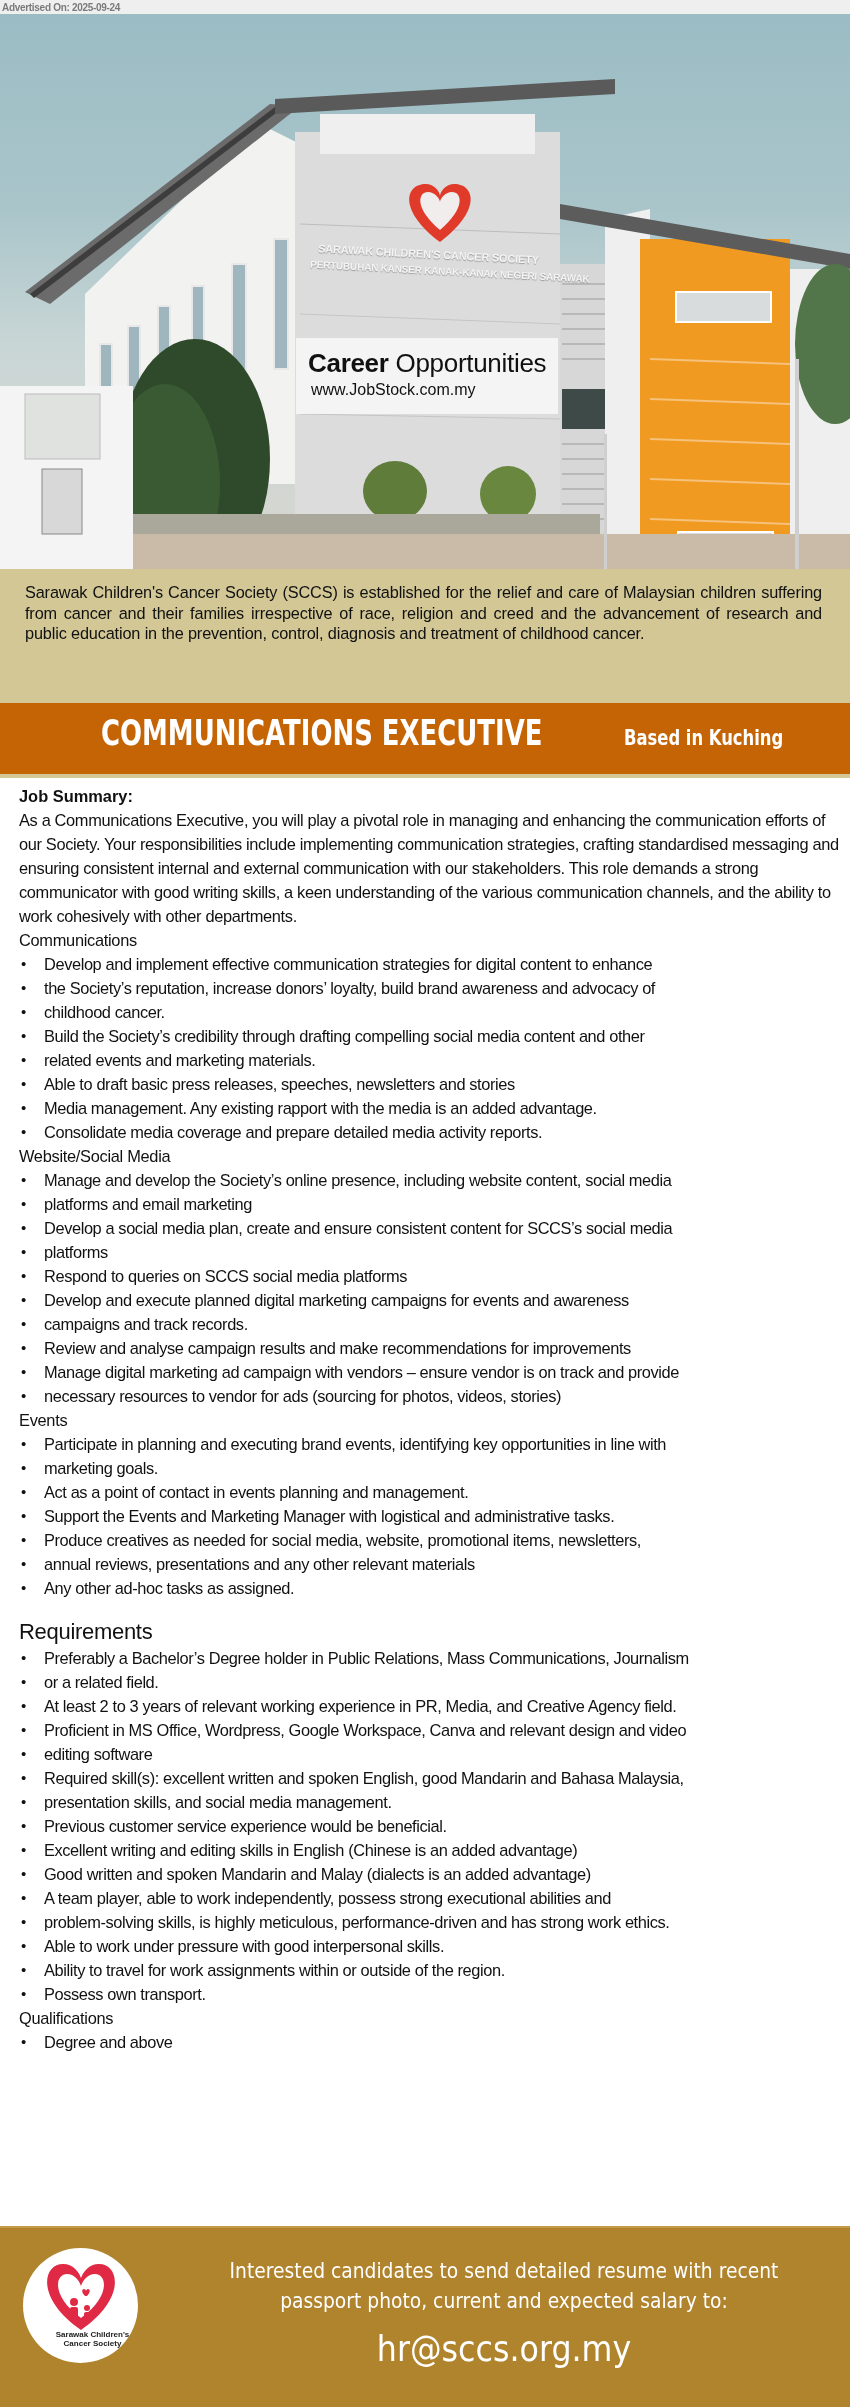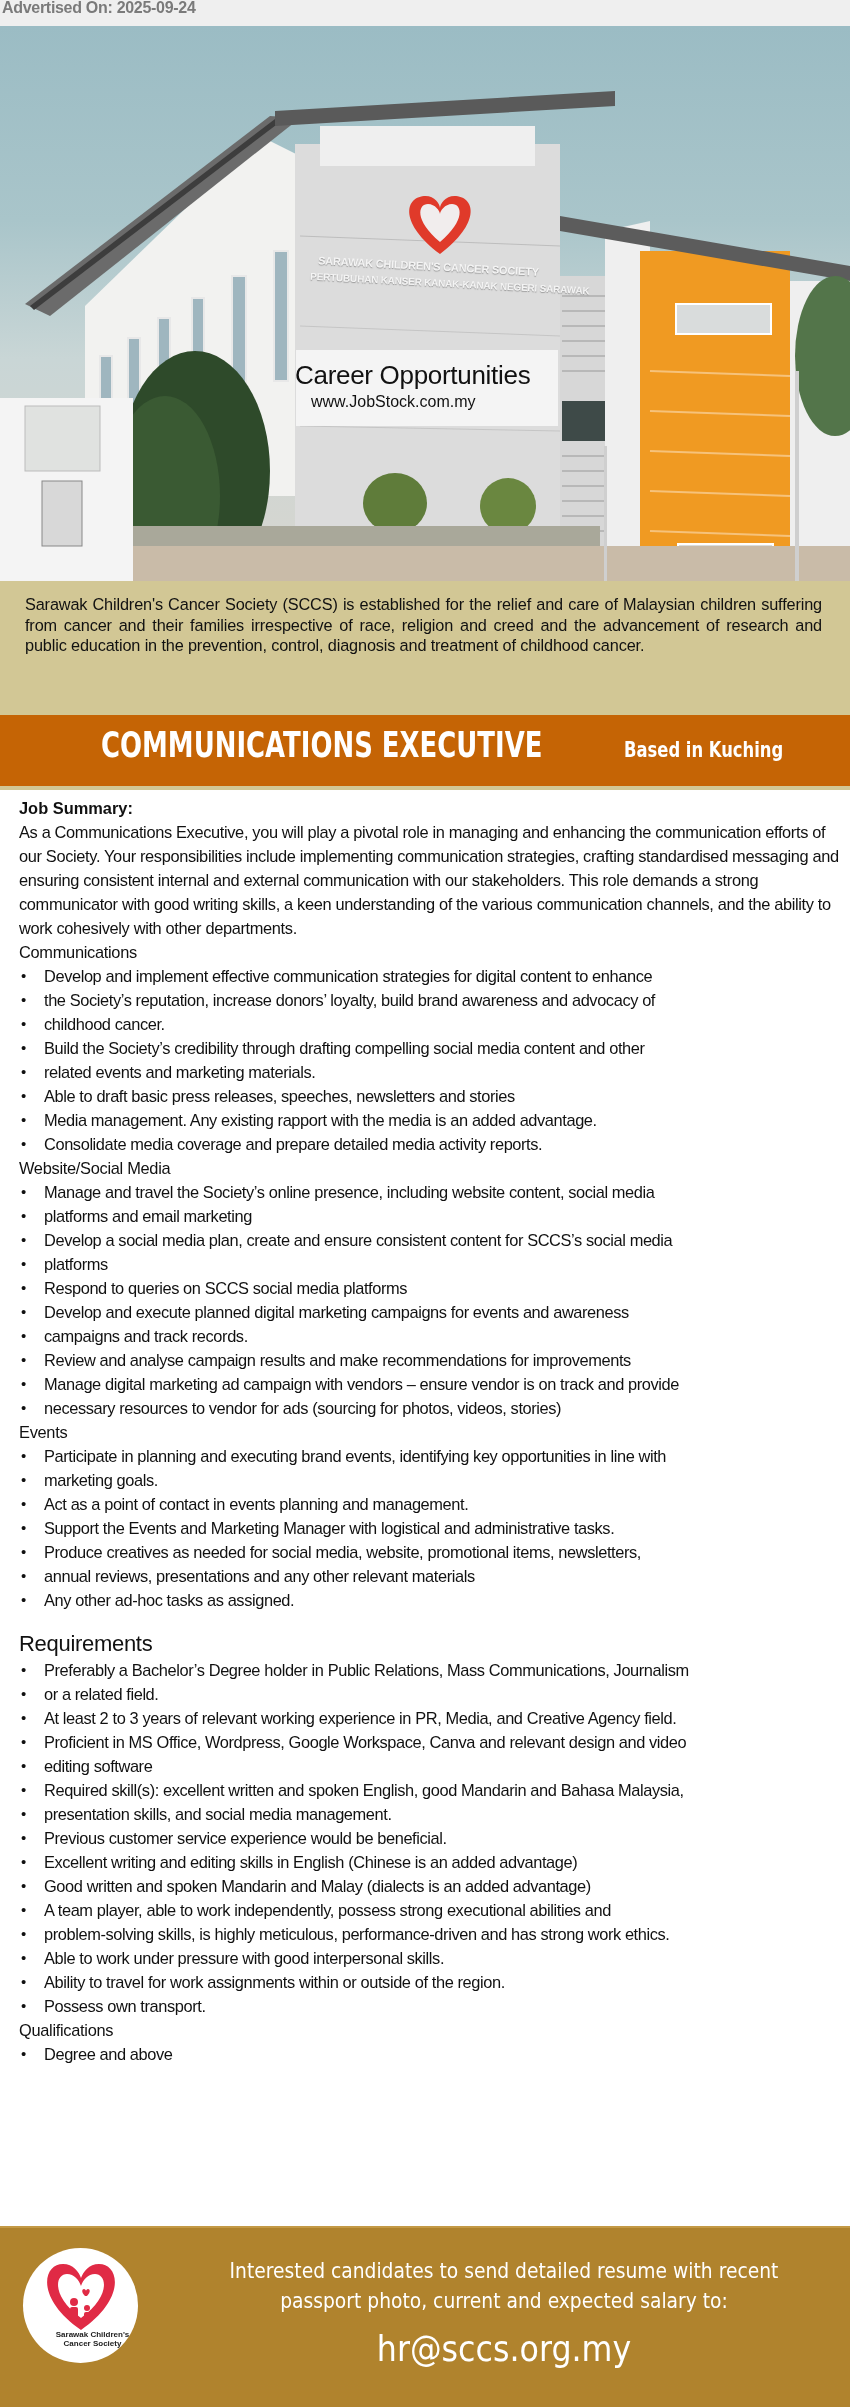--- a/index.html
+++ b/index.html
@@ -1,27 +1,27 @@
 <!DOCTYPE html>
 <html><head>
 <meta charset="utf-8">
 <style>
   * { box-sizing: border-box; margin: 0; padding: 0; }
   html, body { width: 850px; background: #ffffff; }
   body { font-family: "Liberation Sans", sans-serif; color: #111; position: relative; width: 850px; height: 2407px; overflow: hidden; }
 
-  .ad-bar { height: 26px; background: #efefef; font-family: "Liberation Sans", sans-serif; font-weight: bold; font-size: 16px; color: #7a7a7a; line-height: 15px; padding-left: 2px; letter-spacing: -0.3px; }
+  .ad-bar { height: 14px; background: #efefef; font-family: "Liberation Sans", sans-serif; font-weight: bold; font-size: 10px; color: #7a7a7a; line-height: 15px; padding-left: 2px; letter-spacing: -0.3px; }
 
   
   .hero { position: relative; width: 850px; height: 555px; overflow: hidden;
           background: linear-gradient(180deg, #9bbcc4 0%, #a9c5ca 35%, #c9d6d6 60%, #d8d6cf 100%); }
   .hero svg { position: absolute; left: 0; top: 0; }
   .career-box { position: absolute; left: 296px; top: 324px; width: 262px; height: 76px; background: rgba(245,245,245,0.92); }
   .career-title { position: absolute; left: 295px; top: 334px; font-family: "Liberation Sans", sans-serif; font-size: 26px; color: #111; white-space: nowrap; letter-spacing: -0.3px; }
-  .career-title b { font-weight: 400; }
+  .career-title b { font-weight: 700; padding-left: 13px; }
   .career-url { position: absolute; left: 311px; top: 367px; font-family: "Liberation Sans", sans-serif; font-size: 16px; color: #111; }
   .sign-line { position: absolute; font-family: "Liberation Sans", sans-serif; font-weight: bold; color: #f4f4f4; font-size: 11px; transform: rotate(3deg); white-space: nowrap; text-shadow: 0 1px 1px #999; letter-spacing: -0.2px; }
 
   .about { background: #d2c795; padding: 13px 28px 0 25px; height: 127px; font-family: "Liberation Sans", sans-serif; font-size: 16.3px; line-height: 20.5px; color: #111; text-align: justify; letter-spacing: -0.15px; }
 
   .job-banner { height: 82px; background: #d2c795; padding: 7px 0 4px 0; }
   .job-banner-inner { background: #c56405; height: 71px; position: relative; }
   .job-title { position: absolute; left: 101px; top: 9px; font-family: "DejaVu Sans", sans-serif; font-weight: bold; font-size: 36px; color: #fff; transform: scaleX(0.72); transform-origin: left center; white-space: nowrap; letter-spacing: 0px; }
   .job-loc { position: absolute; left: 624px; top: 23px; font-family: "DejaVu Sans", sans-serif; font-weight: bold; font-size: 21px; color: #fff; transform: scaleX(0.78); transform-origin: left center; white-space: nowrap; }
 
@@ -153,21 +153,21 @@
       <li>childhood cancer.</li>
       <li>Build the Society’s credibility through drafting compelling social media content and other</li>
       <li>related events and marketing materials.</li>
       <li>Able to draft basic press releases, speeches, newsletters and stories</li>
       <li>Media management. Any existing rapport with the media is an added advantage.</li>
       <li>Consolidate media coverage and prepare detailed media activity reports.</li>
     </ul>
 
   <div class="section-title">Website/Social Media</div>
   <ul class="bullets">
-      <li>Manage and travel the Society’s online presence, including website content, social media</li>
+      <li>Manage and develop the Society’s online presence, including website content, social media</li>
       <li>platforms and email marketing</li>
       <li>Develop a social media plan, create and ensure consistent content for SCCS’s social media</li>
       <li>platforms</li>
       <li>Respond to queries on SCCS social media platforms</li>
       <li>Develop and execute planned digital marketing campaigns for events and awareness</li>
       <li>campaigns and track records.</li>
       <li>Review and analyse campaign results and make recommendations for improvements</li>
       <li>Manage digital marketing ad campaign with vendors – ensure vendor is on track and provide</li>
       <li>necessary resources to vendor for ads (sourcing for photos, videos, stories)</li>
     </ul>

